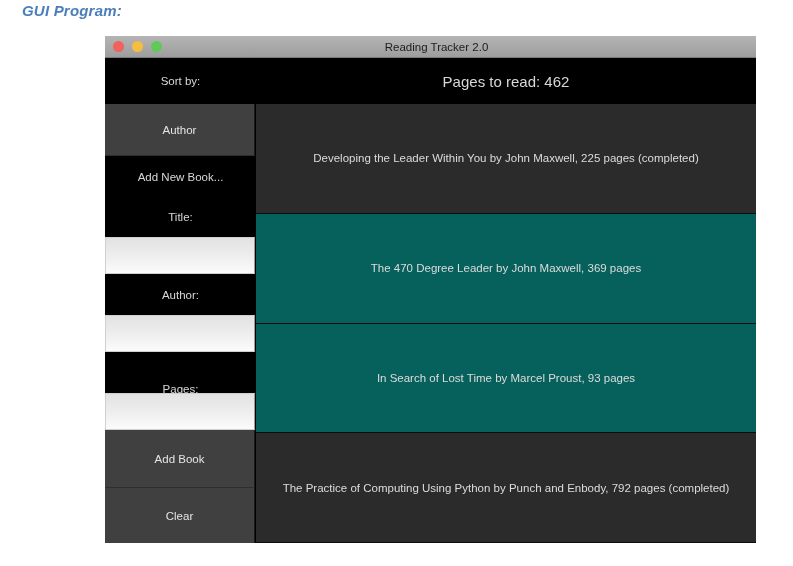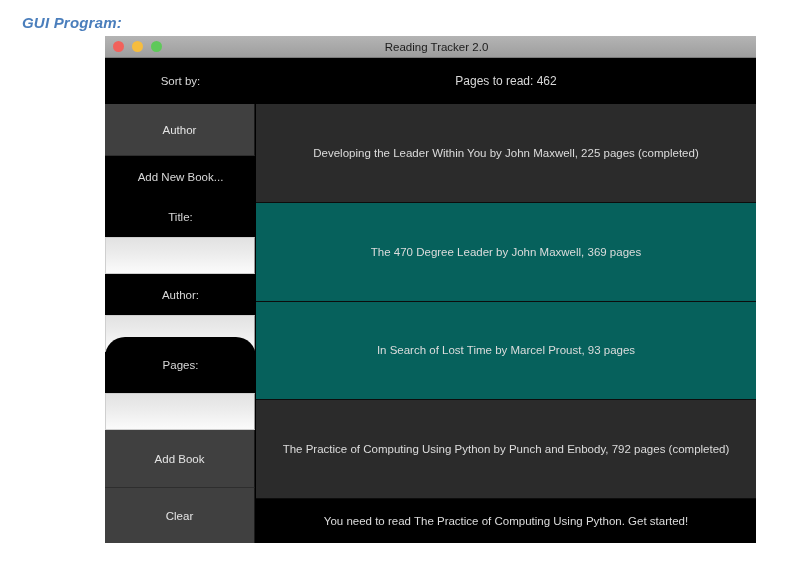--- a/index.html
+++ b/index.html
@@ -12,21 +12,21 @@
     height: 566px;
     position: relative;
     font-family: "Liberation Sans", sans-serif;
     overflow: hidden;
   }
 
   
   #page-heading {
     position: absolute;
     left: 22px;
-    top: 14px;
+    top: 2px;
     font-size: 15px;
     font-weight: bold;
     font-style: italic;
     color: #4a7ebc;
     letter-spacing: 0.2px;
     white-space: nowrap;
   }
 
   
   #app-window {
@@ -137,42 +137,42 @@
   }
 
   
   #label-sortby   { top: 0px;   height: 46px; }
   #button-author  { top: 46px;  height: 52px; }
   #label-addnew   { top: 99px;  height: 40px; }
   #label-title    { top: 139px; height: 40px; }
   #input-title    { top: 179px; height: 37px; }
   #label-author   { top: 217px; height: 40px; }
   #input-author   { top: 257px; height: 37px; }
-  #label-pages    { top: 279px; height: 56px; border-radius: 20px; }
+  #label-pages    { top: 303px; height: 56px; border-radius: 20px; }
   #input-pages    { top: 335px; height: 37px; }
   #button-addbook { top: 372px; height: 58px; }
   #button-clear   { top: 430px; height: 55px; border-bottom: none; }
 
   
   #main-panel {
     position: absolute;
     left: 151px;
     top: 0;
     right: 0;
     height: 100%;
     background: #000000;
     display: flex;
     flex-direction: column;
   }
   #pages-to-read {
     height: 46px;
     flex: none;
     background: #000000;
     color: #d8d8d8;
-    font-size: 12px;
+    font-size: 15px;
     display: flex;
     align-items: center;
     justify-content: center;
     white-space: nowrap;
   }
   #book-list {
     flex: 1 1 auto;
     display: flex;
     flex-direction: column;
     background: #000000;
@@ -250,17 +250,16 @@
 
       <div id="pages-to-read">Pages to read: 462</div>
 
       <div id="book-list">
           <div class="book-row state-dark">Developing the Leader Within You by John Maxwell, 225 pages (completed)</div>
           <div class="book-row state-teal">The 470 Degree Leader by John Maxwell, 369 pages</div>
           <div class="book-row state-teal">In Search of Lost Time by Marcel Proust, 93 pages</div>
           <div class="book-row state-dark">The Practice of Computing Using Python by Punch and Enbody, 792 pages (completed)</div>
         </div>
 
-      <div id="status-bar">You need to read The Practice of Computing Using Python. Get started!</div>
     </div>
 
   </div>
 </div>
 
 </body></html>

